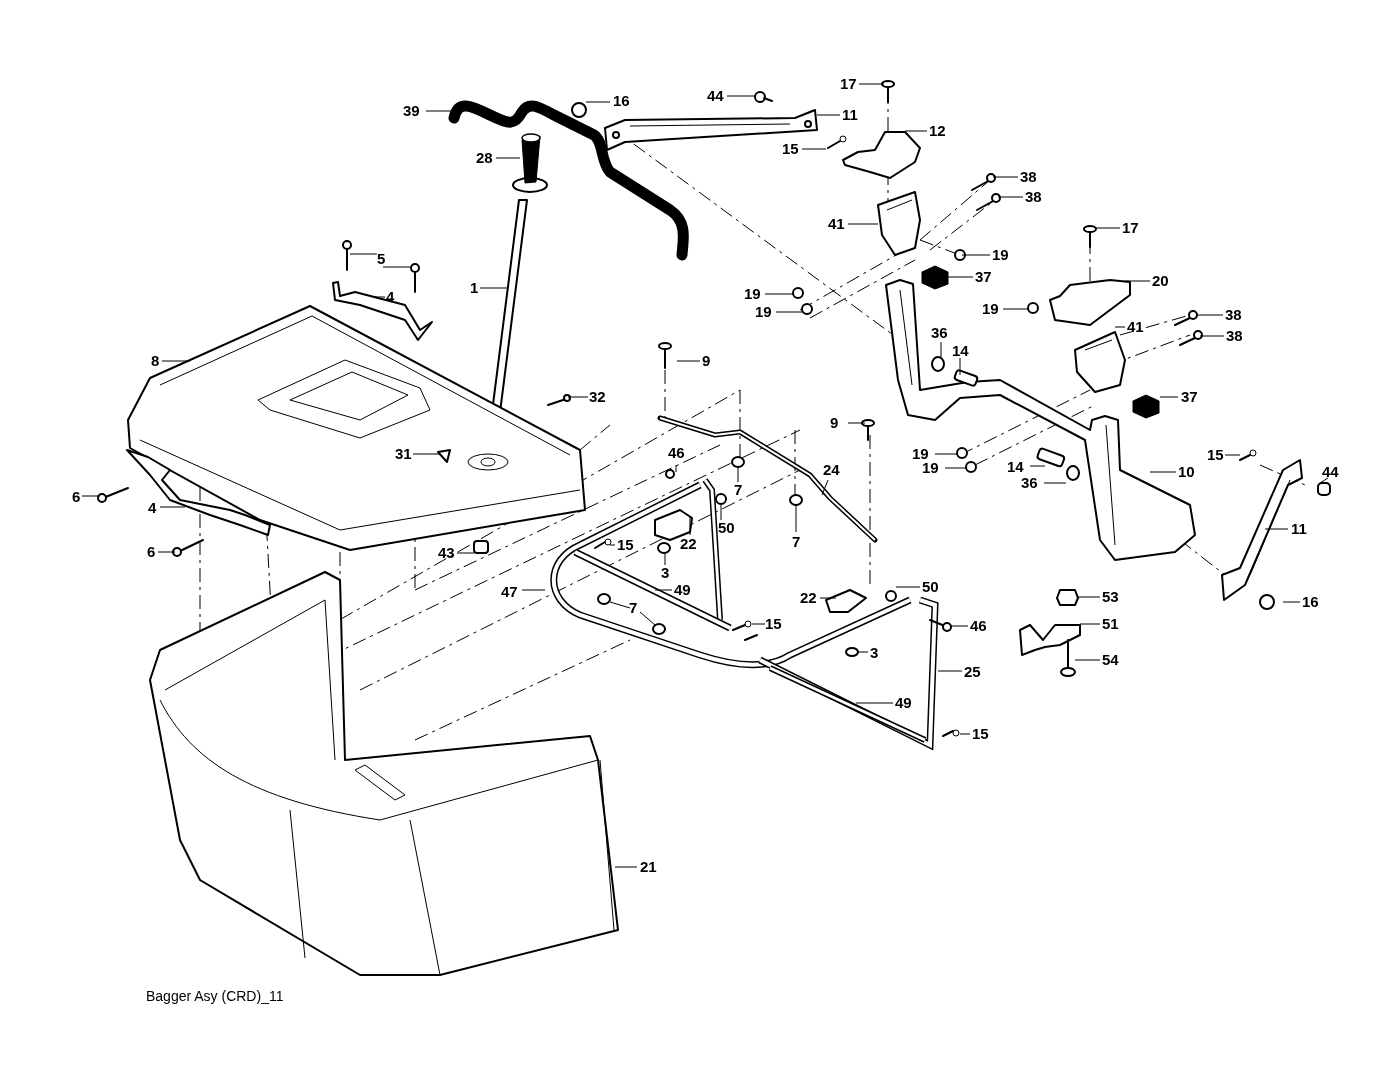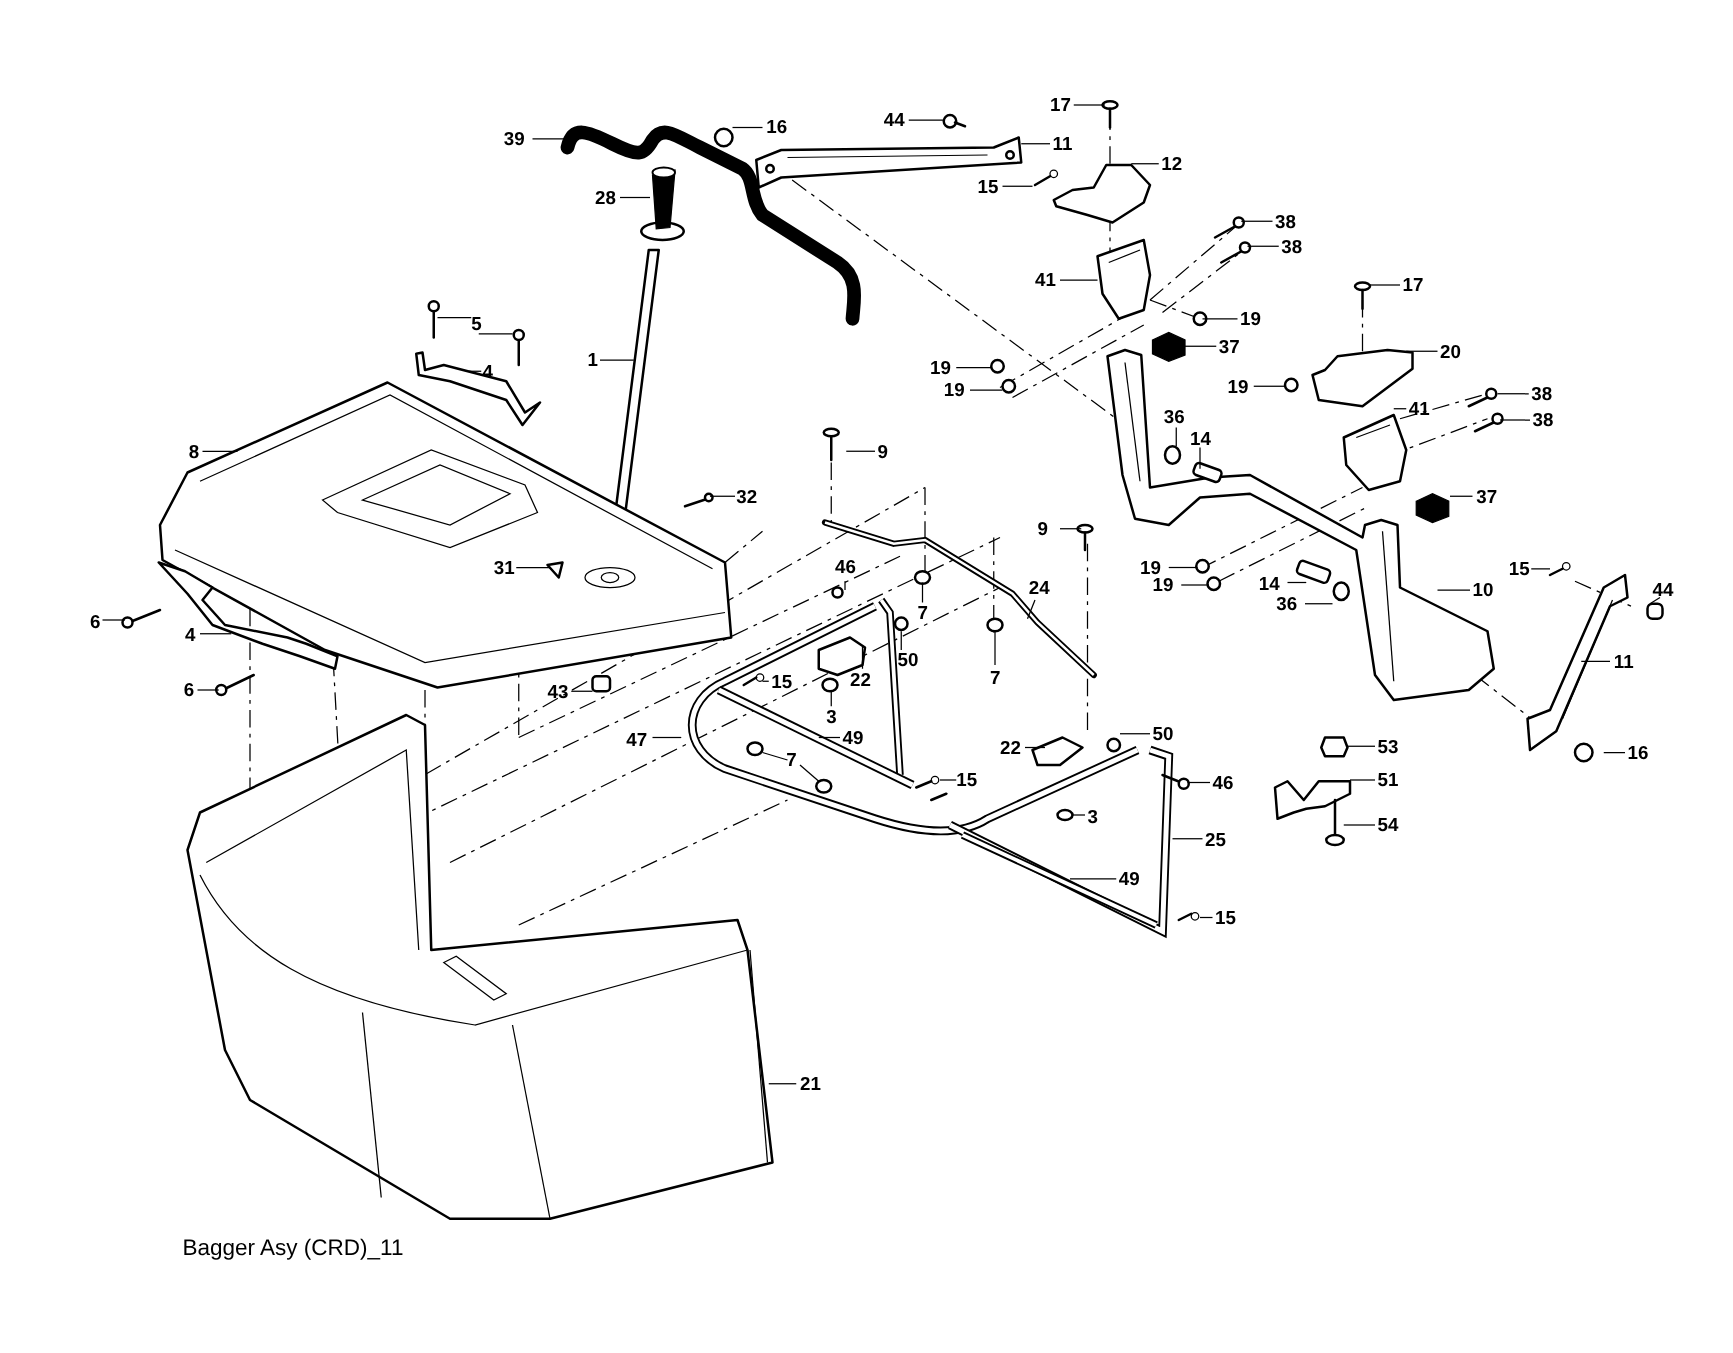--- a/index.html
+++ b/index.html
@@ -6,21 +6,21 @@
   body { width:1386px; height:1082px; position:relative; overflow:hidden;
          font-family:"Liberation Sans", sans-serif; }
   #diagram { position:absolute; left:0; top:0; width:1386px; height:1082px; }
   .part { fill:#ffffff; stroke:#000; stroke-width:2; stroke-linejoin:round; stroke-linecap:round; }
   .thin { fill:none; stroke:#000; stroke-width:1; }
   .dash { fill:none; stroke:#000; stroke-width:1; stroke-dasharray:14 5 3 5; }
   .black { fill:#000; stroke:#000; }
   .hose { fill:none; stroke:#000; stroke-width:11; stroke-linecap:round; stroke-linejoin:round; }
   .leader { stroke:#000; stroke-width:1; }
   .callout { font-family:"Liberation Sans", sans-serif; font-size:15px; font-weight:bold; fill:#000; }
-  #caption { position:absolute; left:146px; top:988px; font-size:18px; color:#000;
+  #caption { position:absolute; left:146px; top:988px; font-size:14px; color:#000;
              font-family:"Liberation Sans", sans-serif; }
 </style>
 </head>
 <body>
 
 <svg id="diagram" viewBox="0 0 1386 1082" xmlns="http://www.w3.org/2000/svg">
 
   <g>
     <line class="dash" x1="612" y1="128" x2="900" y2="340"></line>
     <line class="dash" x1="800" y1="310" x2="905" y2="250"></line>

